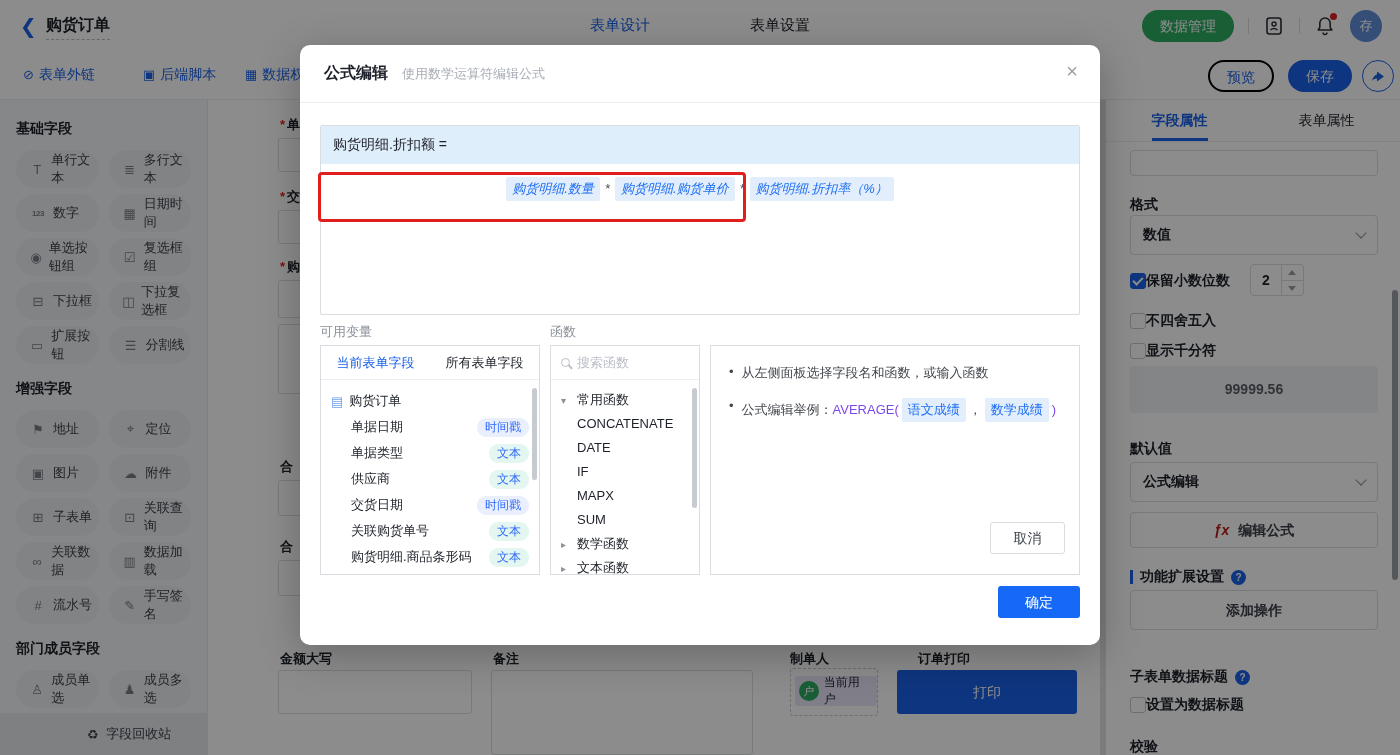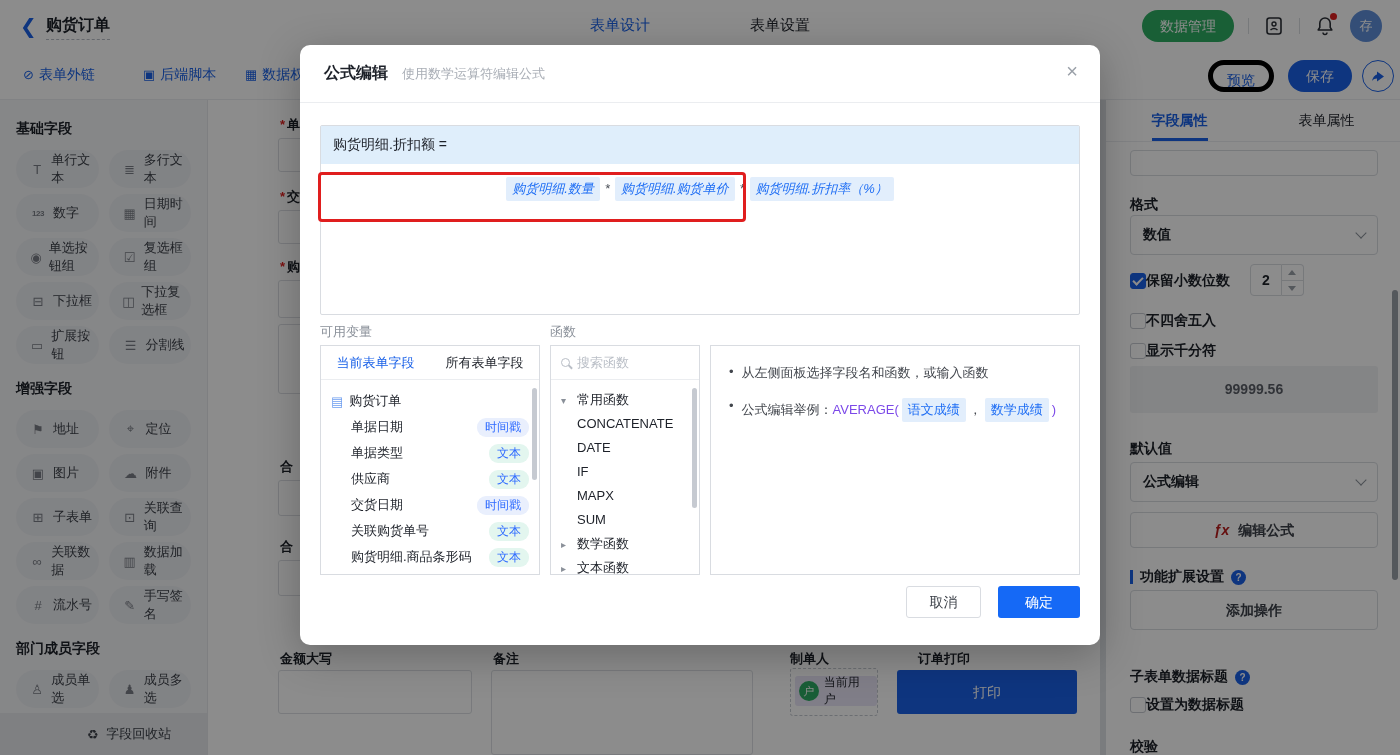--- a/index.html
+++ b/index.html
@@ -18,21 +18,21 @@
   .btn-green{ background:#2fae63; color:#fff; border-radius:16px; height:32px; padding:0 18px; line-height:32px; font-size:14px; }
   .vdiv{ width:1px; height:16px; background:#d9dce1; }
   .ic-btn{ width:22px; height:22px; position:relative; color:#2b2f36; }
   .bell-dot{ position:absolute; right:-1px; top:-2px; width:7px; height:7px; border-radius:50%; background:#e02020; }
   .avatar{ width:32px; height:32px; border-radius:50%; background:#5f8fd9; color:#fff; text-align:center; line-height:32px; font-size:13px; }
 
   
   .toolbar{ position:absolute; left:0; top:52px; width:1400px; height:48px; background:#fff; border-bottom:1px solid #ebedf0; z-index:1; }
   .tool-link{ position:absolute; top:14px; color:#1b62e8; font-size:14px; }
   .tool-link .tl-ic{ margin-right:5px; font-size:13px; }
-  .btn-preview{ position:absolute; right:126px; top:8px; width:66px; height:32px; border:5px solid #000000; color:#1b62e8; border-radius:16px; text-align:center; line-height:30px; background:#fff; }
+  .btn-preview{ position:absolute; right:126px; top:8px; width:66px; height:32px; border:2px solid #000000; color:#1b62e8; border-radius:16px; text-align:center; line-height:30px; background:#fff; }
   .btn-save{ position:absolute; right:48px; top:8px; width:64px; height:32px; background:#1b62e8; color:#fff; border-radius:16px; text-align:center; line-height:32px; }
   .btn-share{ position:absolute; right:6px; top:8px; width:32px; height:32px; border:1px solid #1b62e8; border-radius:50%; }
 
   
   .lsb{ position:absolute; left:0; top:100px; width:208px; height:655px; background:#f5f6f8; border-right:1px solid #e6e8ec; overflow:hidden; z-index:1; padding:14px 16px; }
   .sec-title{ font-size:14px; font-weight:bold; margin:6px 0 12px; }
   .pill-grid{ display:grid; grid-template-columns:1fr 1fr; gap:6px 10px; margin-bottom:16px; }
   .pill{ height:38px; border-radius:19px; background:#eceef2; display:flex; align-items:center; padding-left:13px; font-size:13px; color:#3c4149; }
   .pill-ic{ width:18px; margin-right:6px; color:#7a7f87; font-size:13px; text-align:center; }
   .pill-ic.sm{ font-size:8px; letter-spacing:-.5px; font-weight:bold; }
@@ -114,23 +114,23 @@
   .mag::after{ content:''; position:absolute; width:5px; height:1.5px; background:#b9bec6; transform:rotate(45deg); right:-4px; bottom:-1px; }
   .search-row input{ border:none; outline:none; width:100%; font-size:13px; font-family:inherit; color:#1d2129; }
   .search-row input::placeholder{ color:#b9bec6; }
   .fn-group{ display:flex; align-items:center; gap:6px; height:24px; }
   .tri{ color:#8a9099; font-size:10px; width:10px; }
   .fn-item{ height:24px; line-height:24px; padding-left:16px; }
   .tips{ padding:18px 14px; font-size:13px; color:#42464d; }
   .tip-line{ margin-bottom:16px; display:flex; }
   .tip-line::before{ content:'•'; margin:0 8px 0 4px; color:#42464d; }
   .fn-name{ color:#7b48e8; }
-  .m-footer{ position:absolute; right:20px; bottom:27px; display:flex; gap:17px; }
+  .m-footer{ position:absolute; right:20px; bottom:27px; display:flex; gap:32px;flex-direction:column; }
   .btn-cancel{ width:75px; height:32px; border:1px solid #d9dce1; border-radius:3px; background:#fff; text-align:center; line-height:30px; color:#3c4149; }
-  .btn-ok{ width:82px; height:32px; border-radius:3px; background:#1569f6; color:#fff; text-align:center; line-height:32px; }
+  .btn-ok{ width:82px; height:32px; border-radius:3px; background:#1569f6; color:#fff; text-align:center; line-height:32px;margin-left:8px; }
 </style>
 </head>
 <body>
 
 <div class="app">
 
   <div class="topbar">
     <span class="back">❮</span>
     <span class="doc-title">购货订单</span>
     <div class="top-tabs">

